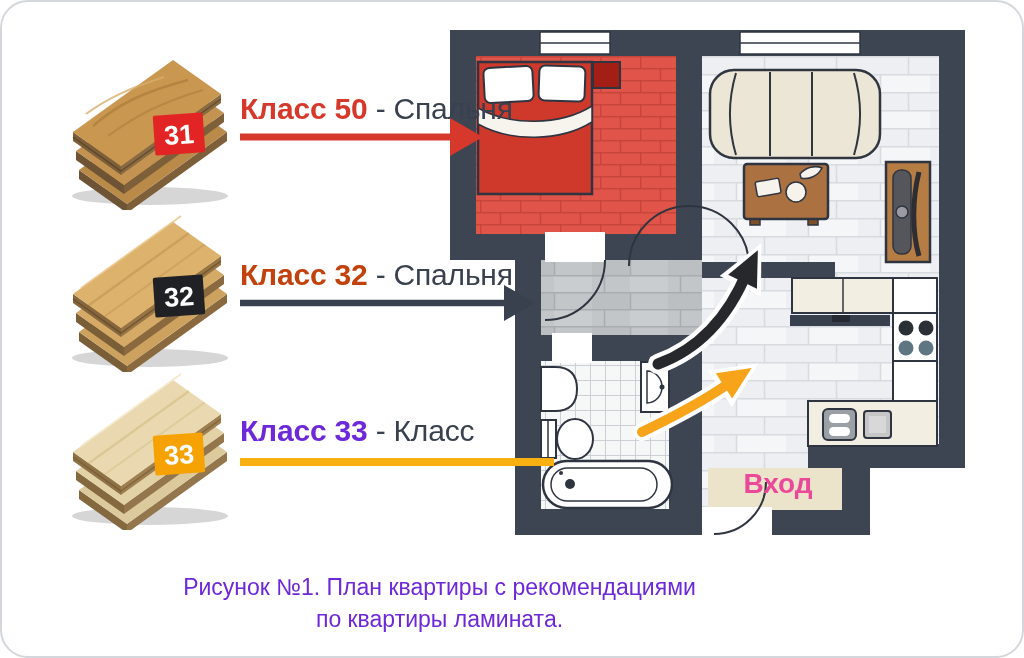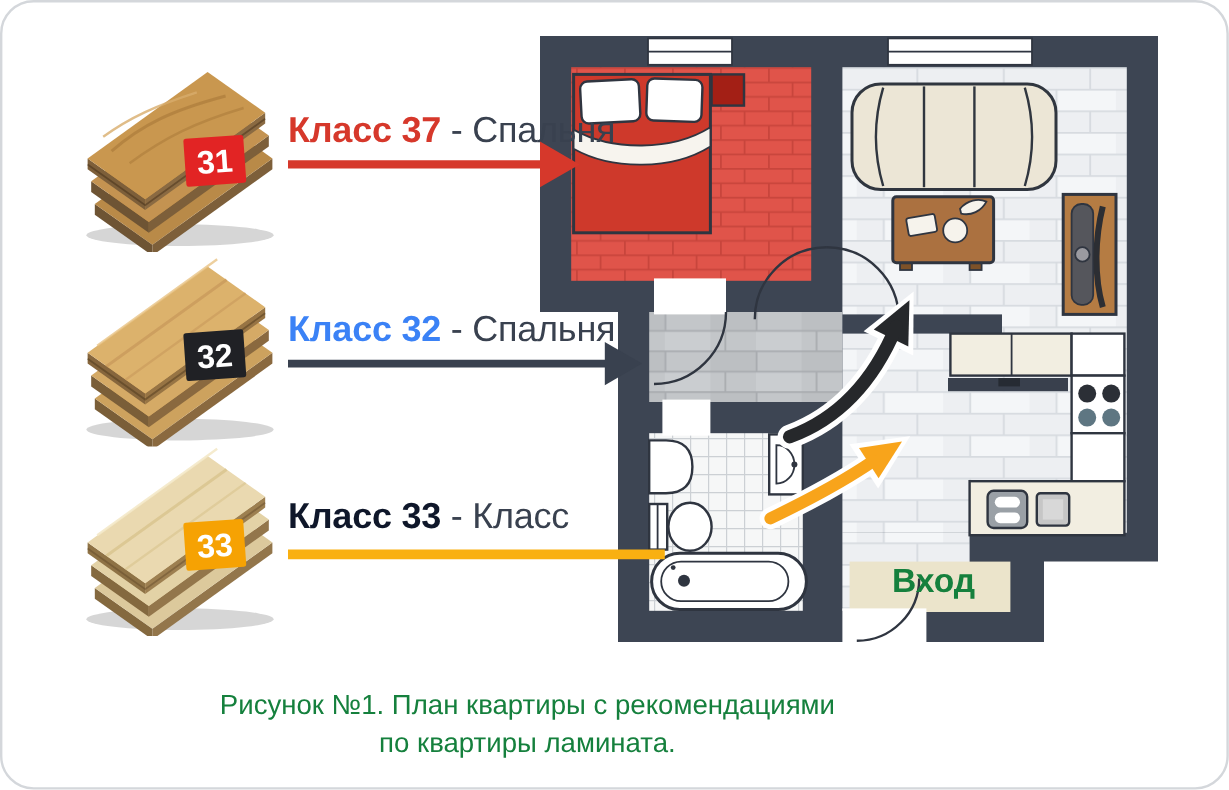--- a/index.html
+++ b/index.html
@@ -10,29 +10,29 @@
   .card{
     position:absolute;inset:0;background:#fff;
     border:2px solid #d4d7db;border-radius:28px;box-sizing:border-box;
   }
   .legend-row{
     position:absolute;left:240px;white-space:nowrap;
     font-size:30px;font-weight:700;letter-spacing:-0.2px;line-height:34px;
   }
   .legend-row .room{color:#39414f;font-weight:400}
   .lg-red{color:#d6382b}
-  .lg-dark{color:#3b82f6}
-  .lg-yellow{color:#0f172a}
+  .lg-dark{color:#c2410c}
+  .lg-yellow{color:#6d28d9}
   .caption-line{
     position:absolute;left:0;width:879px;text-align:center;
-    color:#15803d;font-size:23px;line-height:30px;font-weight:400;
+    color:#6d28d9;font-size:23px;line-height:30px;font-weight:400;
   }
   .entrance{
     position:absolute;left:712px;top:468px;width:132px;text-align:center;
-    font-size:28px;font-weight:700;color:#15803d;
+    font-size:28px;font-weight:700;color:#ec4899;
   }
   svg.plan{position:absolute;left:440px;top:20px}
   svg.stack{position:absolute;left:58px}
   svg.overlay{position:absolute;left:0;top:0;pointer-events:none}
   .badge-num{font-family:"Liberation Sans",sans-serif;font-weight:700;font-size:27px;fill:#fff}
 </style>
 </head>
 <body>
 
 <div class="card"></div>
@@ -240,21 +240,21 @@
 
   <g fill="none" stroke="#2f3540" stroke-width="2">
     <path d="M165 240 A60 60 0 0 1 105 300"></path>
     <path d="M249 186 A60 60 0 0 0 189 246"></path>
     <path d="M249 186 A60 60 0 0 1 309 246"></path>
     <path d="M326 462 A52 52 0 0 1 274 514"></path>
   </g>
 </svg>
 
 <div class="legend-row" style="top:92px">
-  <span class="lg-red">Класс 37</span><span class="room"><span> - </span><span>Спальня</span></span>
+  <span class="lg-red">Класс 50</span><span class="room"><span> - </span><span>Спальня</span></span>
 </div>
 <div class="legend-row" style="top:258px">
   <span class="lg-dark">Класс 32</span><span class="room"><span> - </span><span>Спальня</span></span>
 </div>
 <div class="legend-row" style="top:414px">
   <span class="lg-yellow">Класс 33</span><span class="room"><span> - </span><span>Класс</span></span>
 </div>
 
 <div class="entrance">Вход</div>
 

